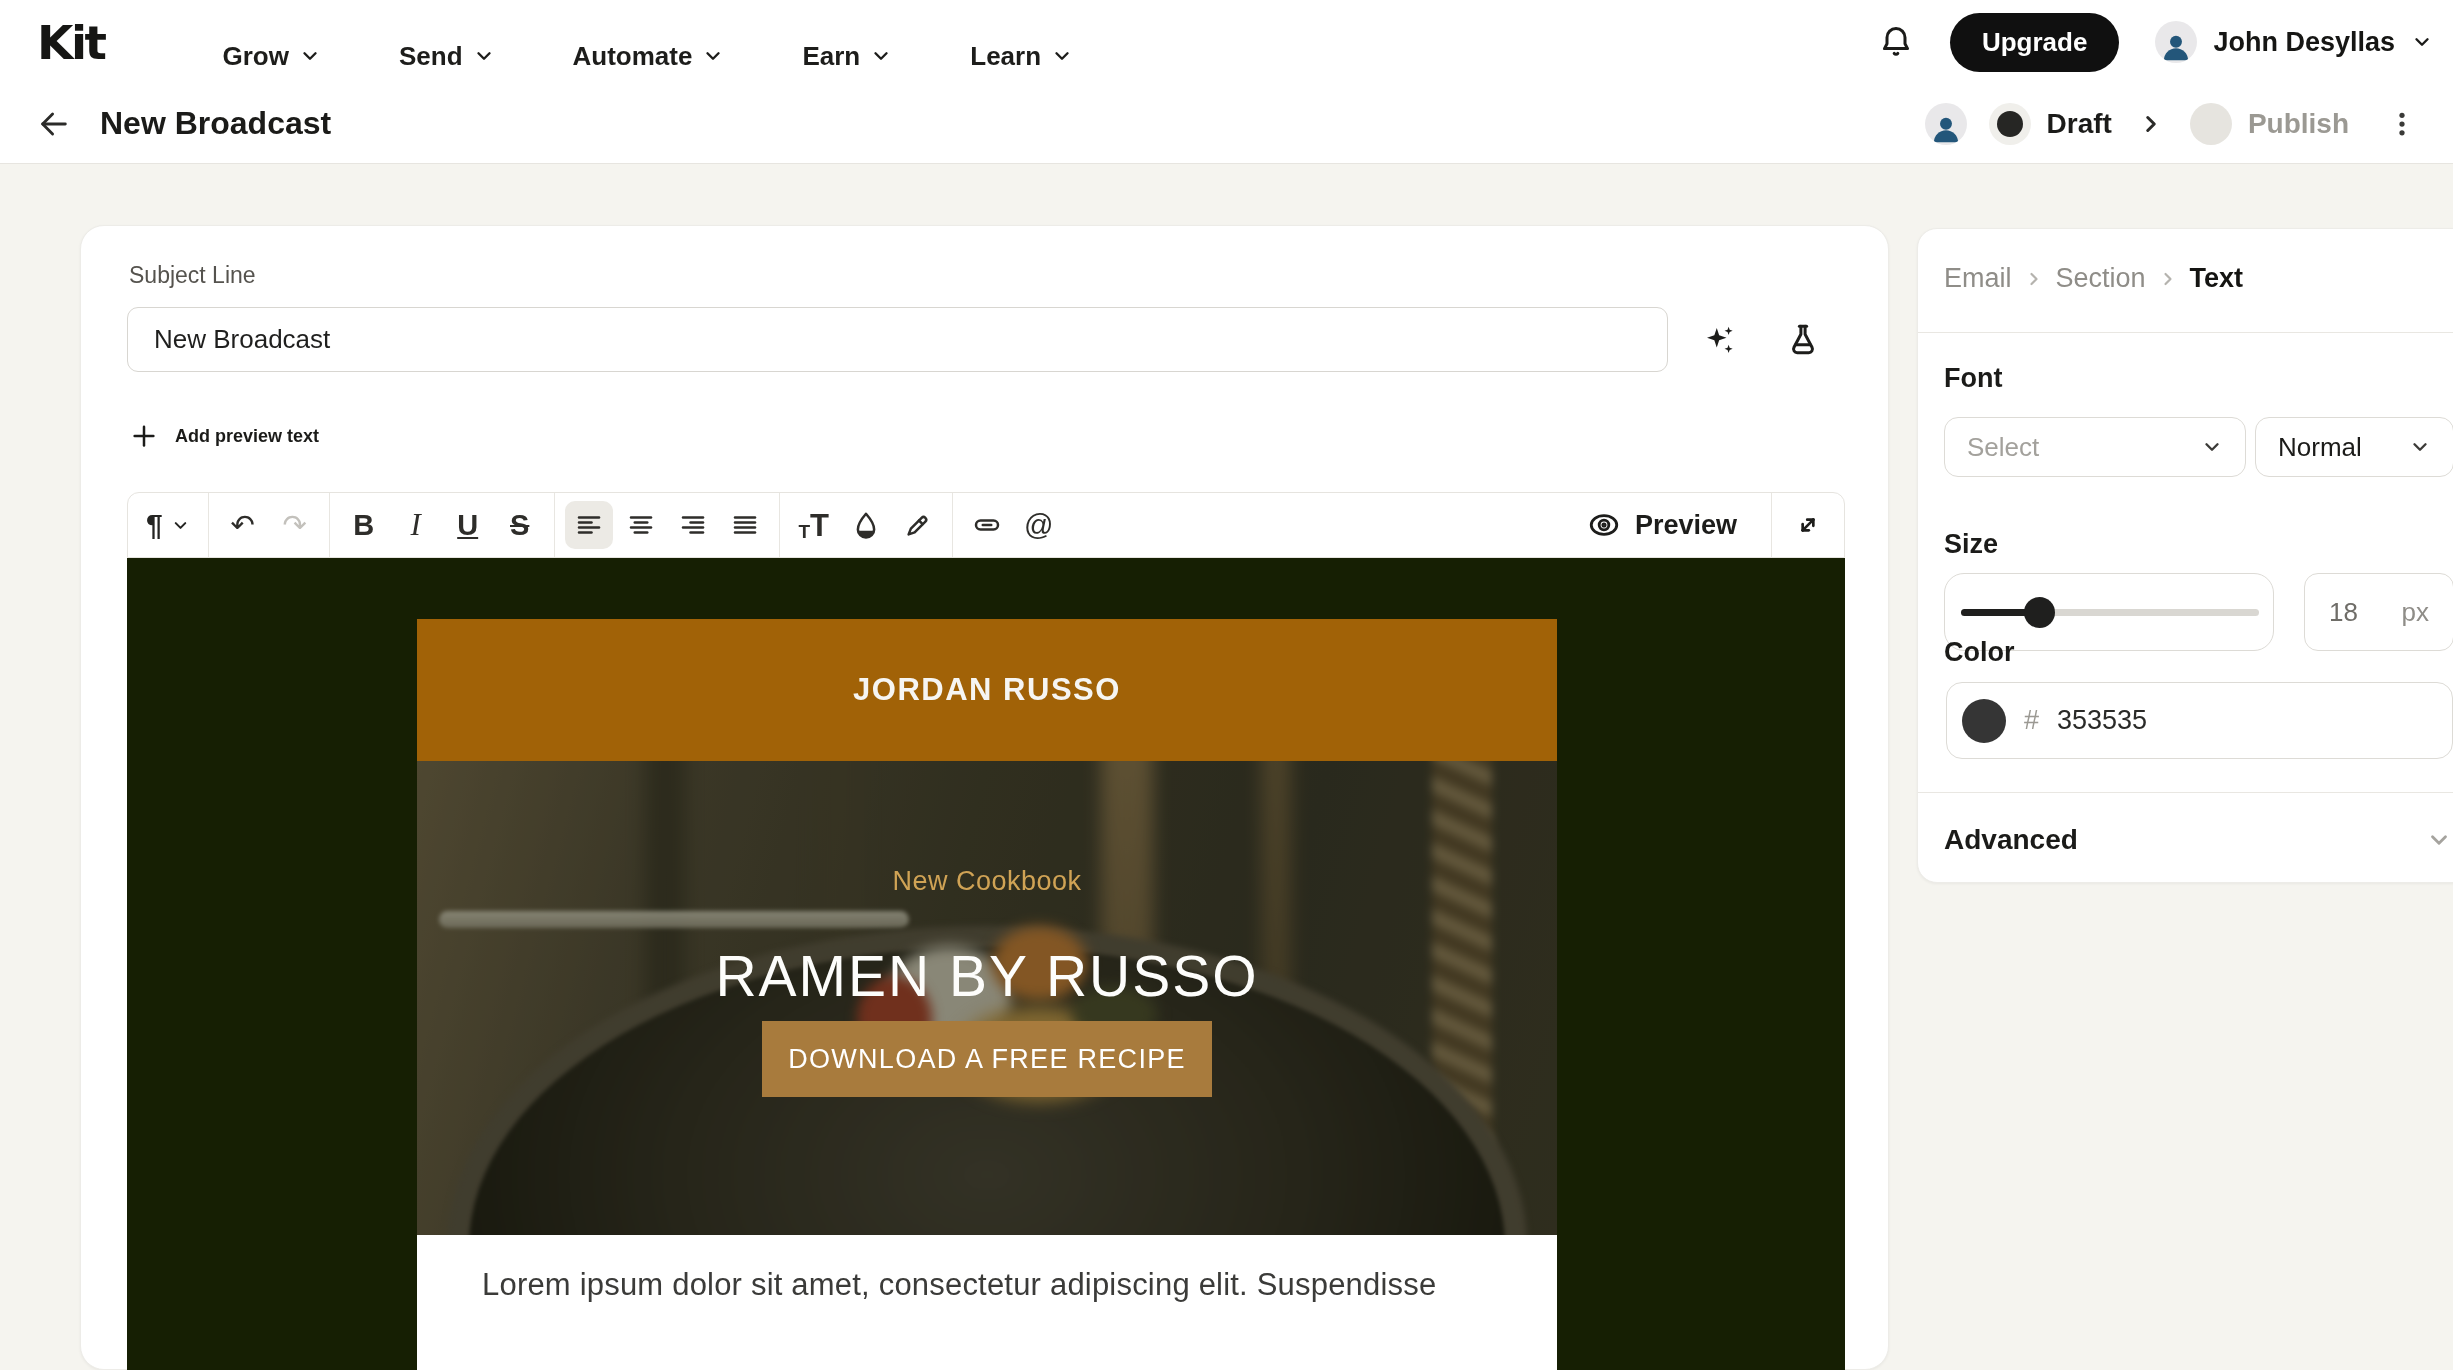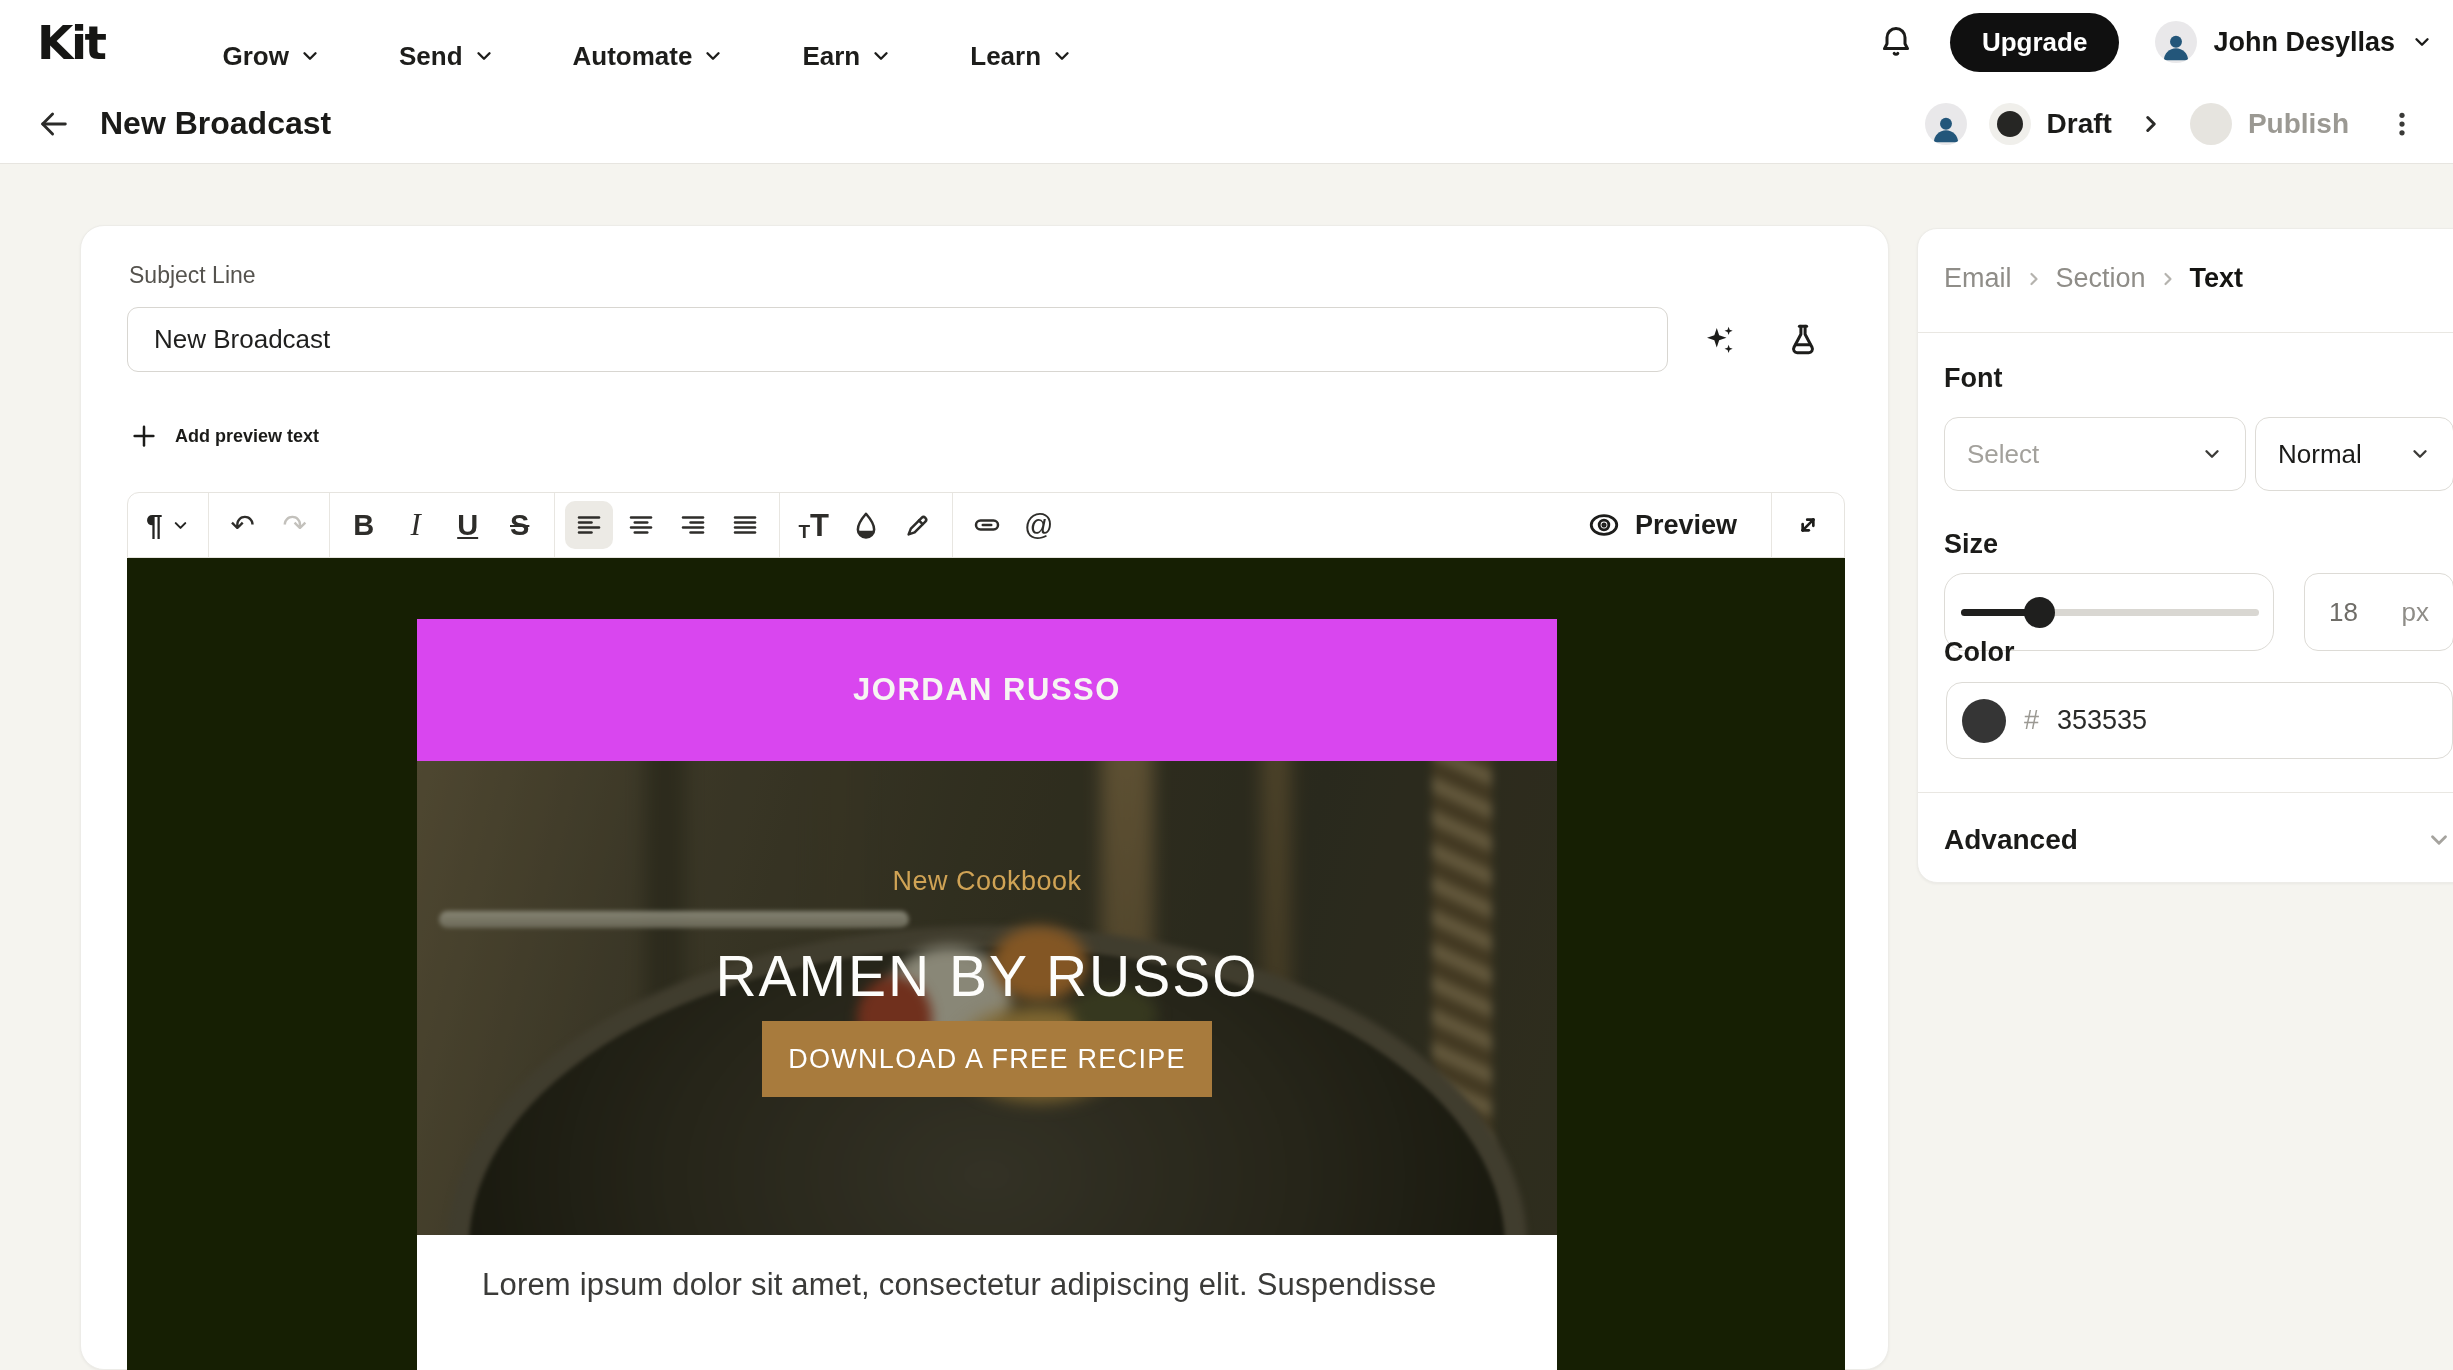--- a/index.html
+++ b/index.html
@@ -74,21 +74,21 @@
   .tb-right { margin-left:auto; display:flex; align-items:stretch; }
   .preview-btn { display:flex; align-items:center; gap:14px; padding:0 34px; cursor:pointer; }
   .preview-btn svg { width:34px; height:34px; }
   .preview-btn span { font-size:27px; font-weight:600; color:#1d1d1b; }
   .expand-btn { display:flex; align-items:center; justify-content:center; width:72px; cursor:pointer; }
   .expand-btn svg { width:32px; height:32px; }
 
   
   .canvas { position:absolute; left:46px; top:332px; width:1718px; height:812px; background:#161f03; overflow:hidden; }
   .email-col { position:absolute; left:290px; top:0; width:1140px; height:100%; }
-  .brand-band { position:absolute; left:0; top:61px; width:1140px; height:142px; background:#d946ef; display:flex; align-items:center; justify-content:center; cursor:pointer; }
+  .brand-band { position:absolute; left:0; top:61px; width:1140px; height:142px; background:#a16207; display:flex; align-items:center; justify-content:center; cursor:pointer; }
   .brand-band span { color:#f6f5f2; font-size:31px; font-weight:700; letter-spacing:1.5px; }
   .hero { position:absolute; left:0; top:203px; width:1140px; height:474px; overflow:hidden; cursor:pointer;
           background:linear-gradient(105deg,#70614a 0%,#51483a 20%,#403a2e 45%,#35312a 72%,#3e382c 100%); }
   .streak { position:absolute; top:-20px; bottom:-20px; filter:blur(9px); }
   .st1 { left:60%; width:52px; background:linear-gradient(#c9a06a,#7d6140); opacity:.55; }
   .st2 { left:74%; width:30px; background:linear-gradient(#b08a55,#6a5236); opacity:.45; }
   .st3 { left:89%; width:60px; background:repeating-linear-gradient(25deg,#d8b684 0 14px,#7a5c38 14px 30px); opacity:.55; filter:blur(5px); }
   .st4 { left:20%; width:40px; background:#2c2820; opacity:.6; }
   .st5 { left:35%; width:46px; background:#4b4233; opacity:.5; }
   .chopstick { position:absolute; left:22px; top:150px; width:470px; height:17px; border-radius:9px; background:linear-gradient(#ddd8cb,#a9a294); filter:blur(2px); opacity:.85; }
@@ -112,21 +112,21 @@
   
   .inspector { position:absolute; left:1874px; top:3px; width:564px; height:655px; background:#fff; border:1px solid #edece8; border-radius:20px; box-shadow:0 1px 3px rgba(0,0,0,.05); }
   .crumbs { position:absolute; left:26px; top:34px; display:flex; align-items:center; gap:12px; }
   .crumb { font-size:27px; font-weight:500; color:#8f8d88; cursor:pointer; }
   .crumb.current { color:#141412; font-weight:700; cursor:default; }
   .crumb-chev { width:20px; height:20px; color:#b5b3ae; }
   .insp-divider { position:absolute; left:0; width:100%; border-top:1px solid #e9e7e2; }
   .d1 { top:103px; } .d2 { top:563px; }
   .insp-label { position:absolute; left:26px; font-size:27px; font-weight:700; color:#1b1b19; }
   .lbl-font { top:134px; } .lbl-size { top:300px; } .lbl-color { top:408px; }
-  .select-box { position:absolute; height:74px; border:1px solid #dddbd6; border-radius:14px; display:flex; align-items:center; justify-content:space-between; padding:0 22px; cursor:pointer; background:#fff; }
+  .select-box { position:absolute; height:60px; border:1px solid #dddbd6; border-radius:14px; display:flex; align-items:center; justify-content:space-between; padding:0 22px; cursor:pointer; background:#fff; }
   .font-select { left:26px; top:188px; width:302px; }
   .weight-select { left:337px; top:188px; width:199px; }
   .select-box .chev { width:22px; height:22px; color:#3c3b38; }
   .placeholder-text { font-size:26px; color:#a3a19c; }
   .value-text { font-size:26px; color:#1b1b19; font-weight:500; }
   .slider-box { position:absolute; left:26px; top:344px; width:330px; height:78px; border:1px solid #dddbd6; border-radius:20px; background:#fff; }
   .slider-track { position:absolute; left:16px; top:35px; width:298px; height:7px; border-radius:4px; background:#d9d7d2; cursor:pointer; }
   .slider-fill { position:absolute; left:0; top:0; width:78px; height:7px; border-radius:4px; background:#1f1f1e; }
   .slider-knob { position:absolute; left:63px; top:-12px; width:31px; height:31px; border-radius:50%; background:#1f1f1e; cursor:grab; }
   .size-value-box { position:absolute; left:386px; top:344px; width:150px; height:78px; border:1px solid #dddbd6; border-radius:14px; display:flex; align-items:center; justify-content:space-between; padding:0 24px; background:#fff; }

